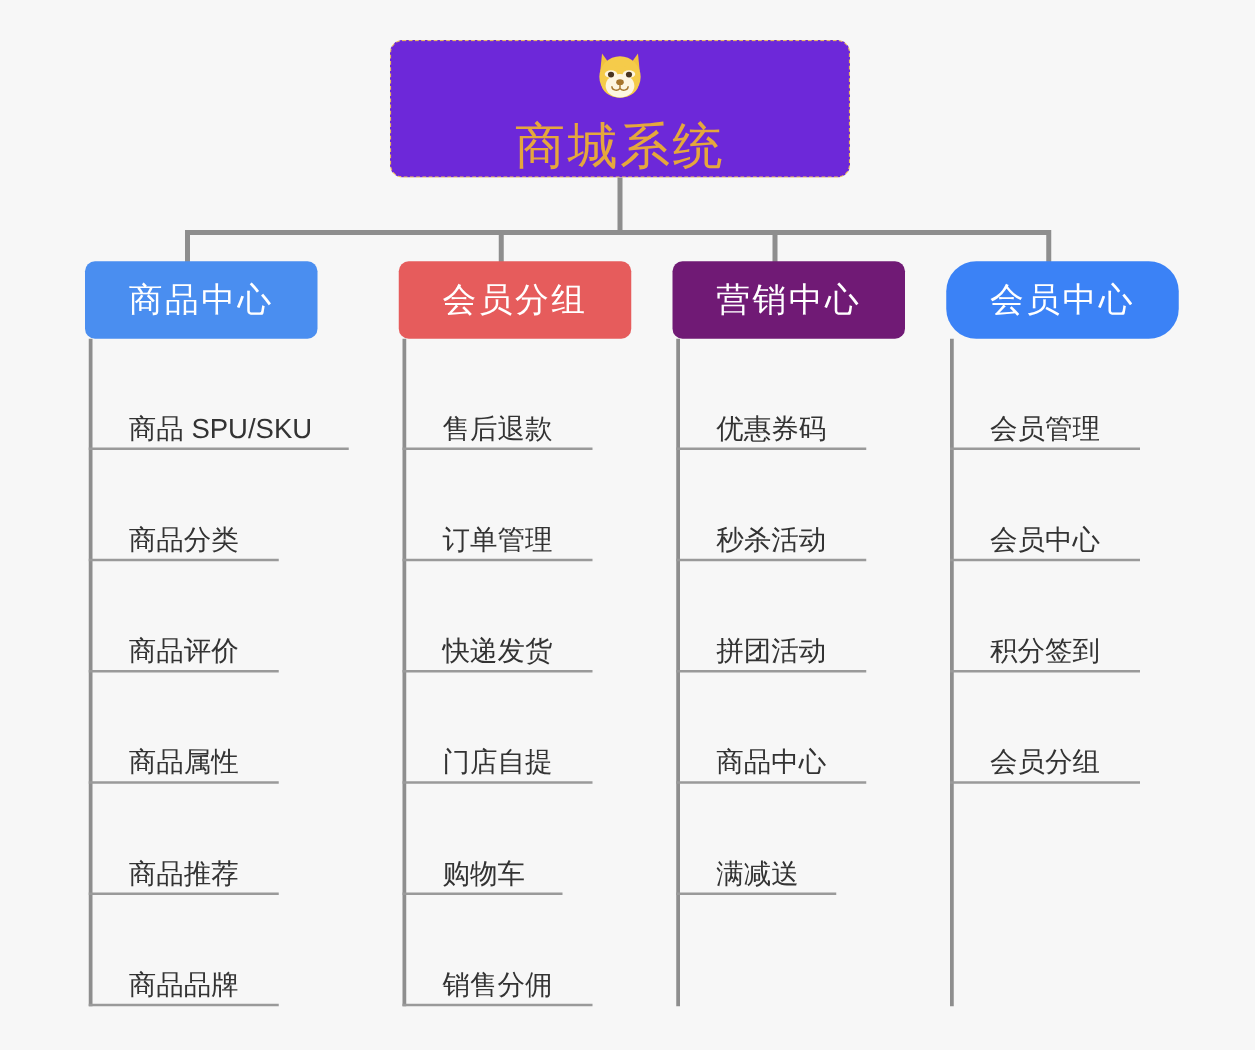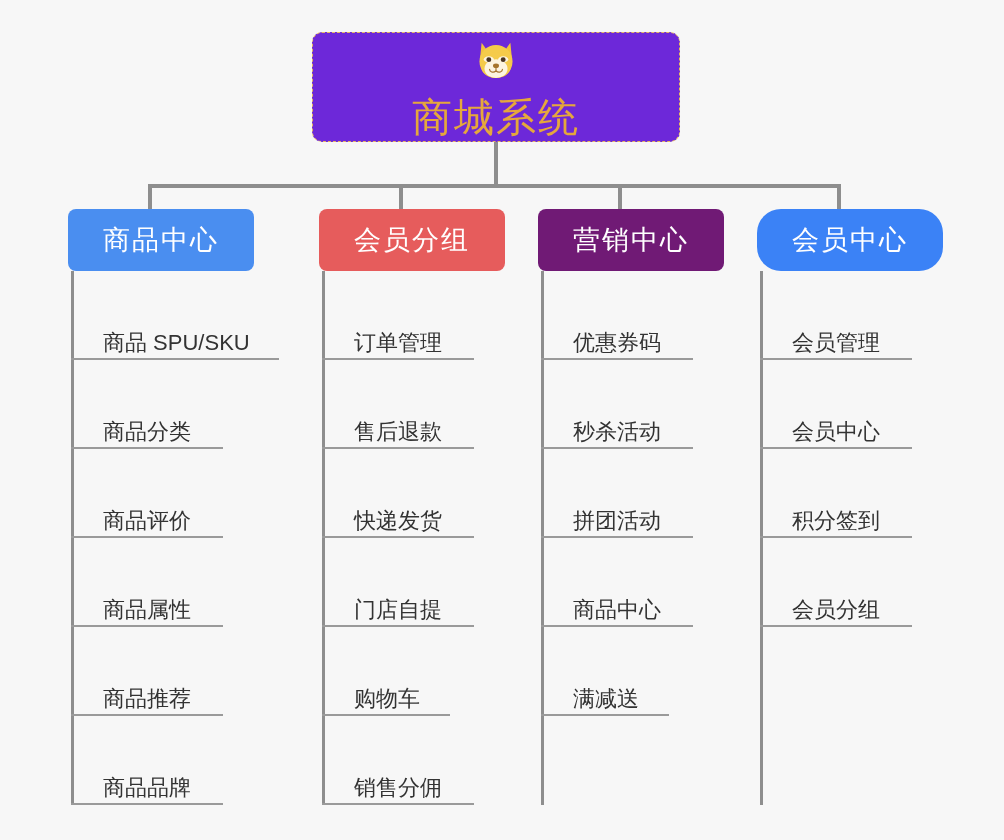--- a/index.html
+++ b/index.html
@@ -200,25 +200,25 @@
           </div>
         </div>
       </div>
       <div class="branch" style="left: 308px;">
         <div class="branch-header" style="background: rgb(230, 92, 92);">
           <span class="branch-header-label" style="color: rgb(255, 255, 255);">会员分组</span>
         </div>
         <div class="branch-trunk" style="height: 534px;"></div>
         <div class="leaf-list">
           <div class="leaf-item">
+            <span class="leaf-label">售后退款</span>
+            <div class="leaf-underline" style="width: 152px;"></div>
+          </div>
+          <div class="leaf-item">
             <span class="leaf-label">订单管理</span>
-            <div class="leaf-underline" style="width: 152px;"></div>
-          </div>
-          <div class="leaf-item">
-            <span class="leaf-label">售后退款</span>
             <div class="leaf-underline" style="width: 152px;"></div>
           </div>
           <div class="leaf-item">
             <span class="leaf-label">快递发货</span>
             <div class="leaf-underline" style="width: 152px;"></div>
           </div>
           <div class="leaf-item">
             <span class="leaf-label">门店自提</span>
             <div class="leaf-underline" style="width: 152px;"></div>
           </div>

